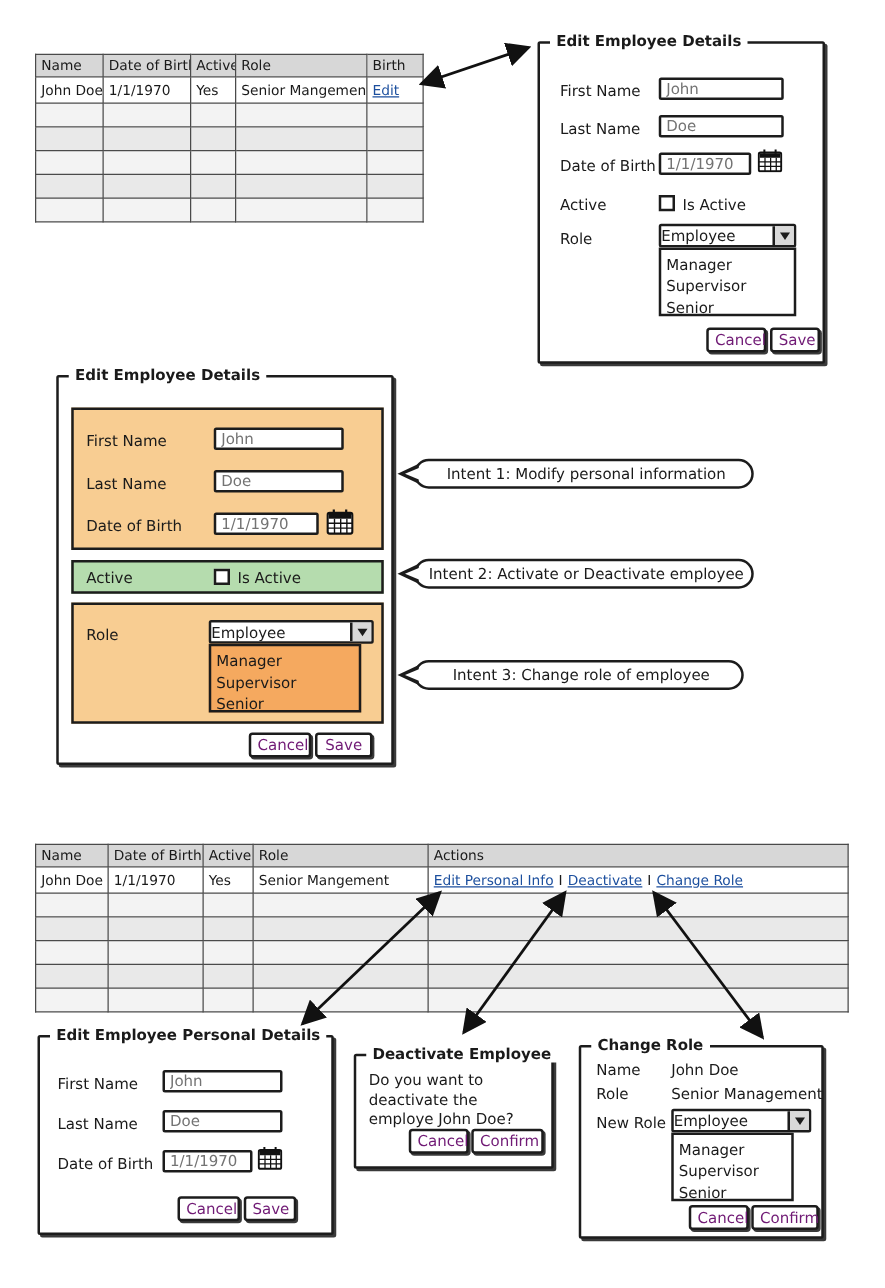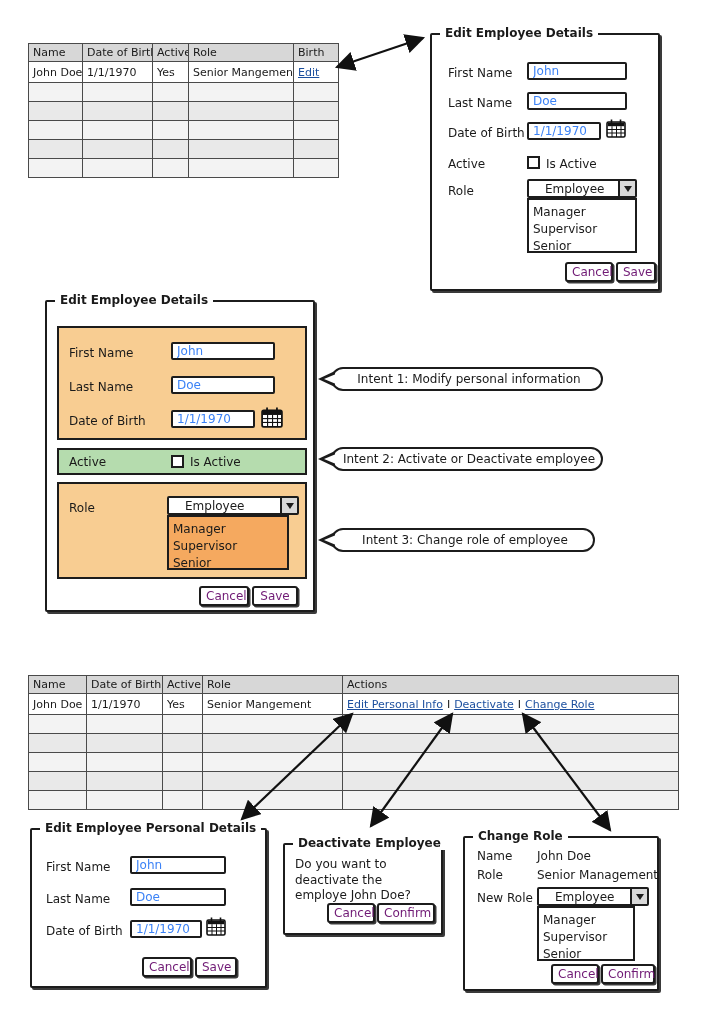--- a/index.html
+++ b/index.html
@@ -18,25 +18,25 @@
   .wtable tr.empty:nth-child(even) td { background:#f3f3f3; }
   .wtable tr.empty:nth-child(odd) td { background:#e9e9e9; }
   .wlink { color:#1c4f9e; text-decoration:underline; cursor:pointer; }
   .sep { margin:0 4px; }
 
   
   .dialog { position:absolute; background:#fff; border:2px solid #1c1c1c; border-radius:2px; box-shadow:2px 2px 0 #3a3a3a; z-index:2; }
   .dlg-title { position:absolute; top:-9px; left:8px; background:#fff; padding:0 5px; font-size:12px; font-weight:bold; white-space:nowrap; }
   .lbl { position:absolute; font-size:12px; white-space:nowrap; }
   .val { position:absolute; font-size:12px; white-space:nowrap; }
-  .tin { position:absolute; border:2px solid #1c1c1c; border-radius:2px; background:#fff; font-size:12px; padding:0 4px; height:18px; font-family:inherit; color:#3b82f6; }
+  .tin { position:absolute; border:2px solid #1c1c1c; border-radius:2px; background:#fff; font-size:12px; padding:0 4px; height:18px; font-family:inherit; color:#737373; }
   .cbx { position:absolute; appearance:none; -webkit-appearance:none; width:13px; height:13px; border:2px solid #1c1c1c; background:#fff; cursor:pointer; }
   .cal { position:absolute; cursor:pointer; line-height:0; }
   .dropdown { position:absolute; display:flex; border:2px solid #1c1c1c; border-radius:2px; background:#fff; height:19px; cursor:pointer; }
-  .dd-text { flex:1; font-size:12px; padding:0 16px; display:flex; align-items:center; overflow:hidden; }
+  .dd-text { flex:1; font-size:12px; padding:0 0; display:flex; align-items:center; overflow:hidden; }
   .dd-btn { width:17px; border-left:2px solid #1c1c1c; background:#d9d9d9; display:flex; align-items:center; justify-content:center; }
   .tri { width:0; height:0; border-left:4px solid transparent; border-right:4px solid transparent; border-top:6px solid #1c1c1c; }
   .ddlist { position:absolute; border:2px solid #1c1c1c; background:#fff; z-index:3; }
   .ddlist .opt { font-size:12px; padding:5px 4px; height:17px; cursor:pointer; white-space:nowrap; }
   .ddlist.orange { background:#f5a95f; }
   .wbtn { position:absolute; border:2px solid #1c1c1c; background:#fff; border-radius:3px; box-shadow:1.5px 1.5px 0 #3a3a3a; font-size:12px; font-family:inherit; height:20px; cursor:pointer; padding:0 5px; color:#701a75; }
   .sec { position:absolute; border:2px solid #1c1c1c; }
   .sec.orange { background:#f8cd92; }
   .sec.green { background:#b5dcae; }
   .msg { position:absolute; font-size:12px; line-height:1.3; }

